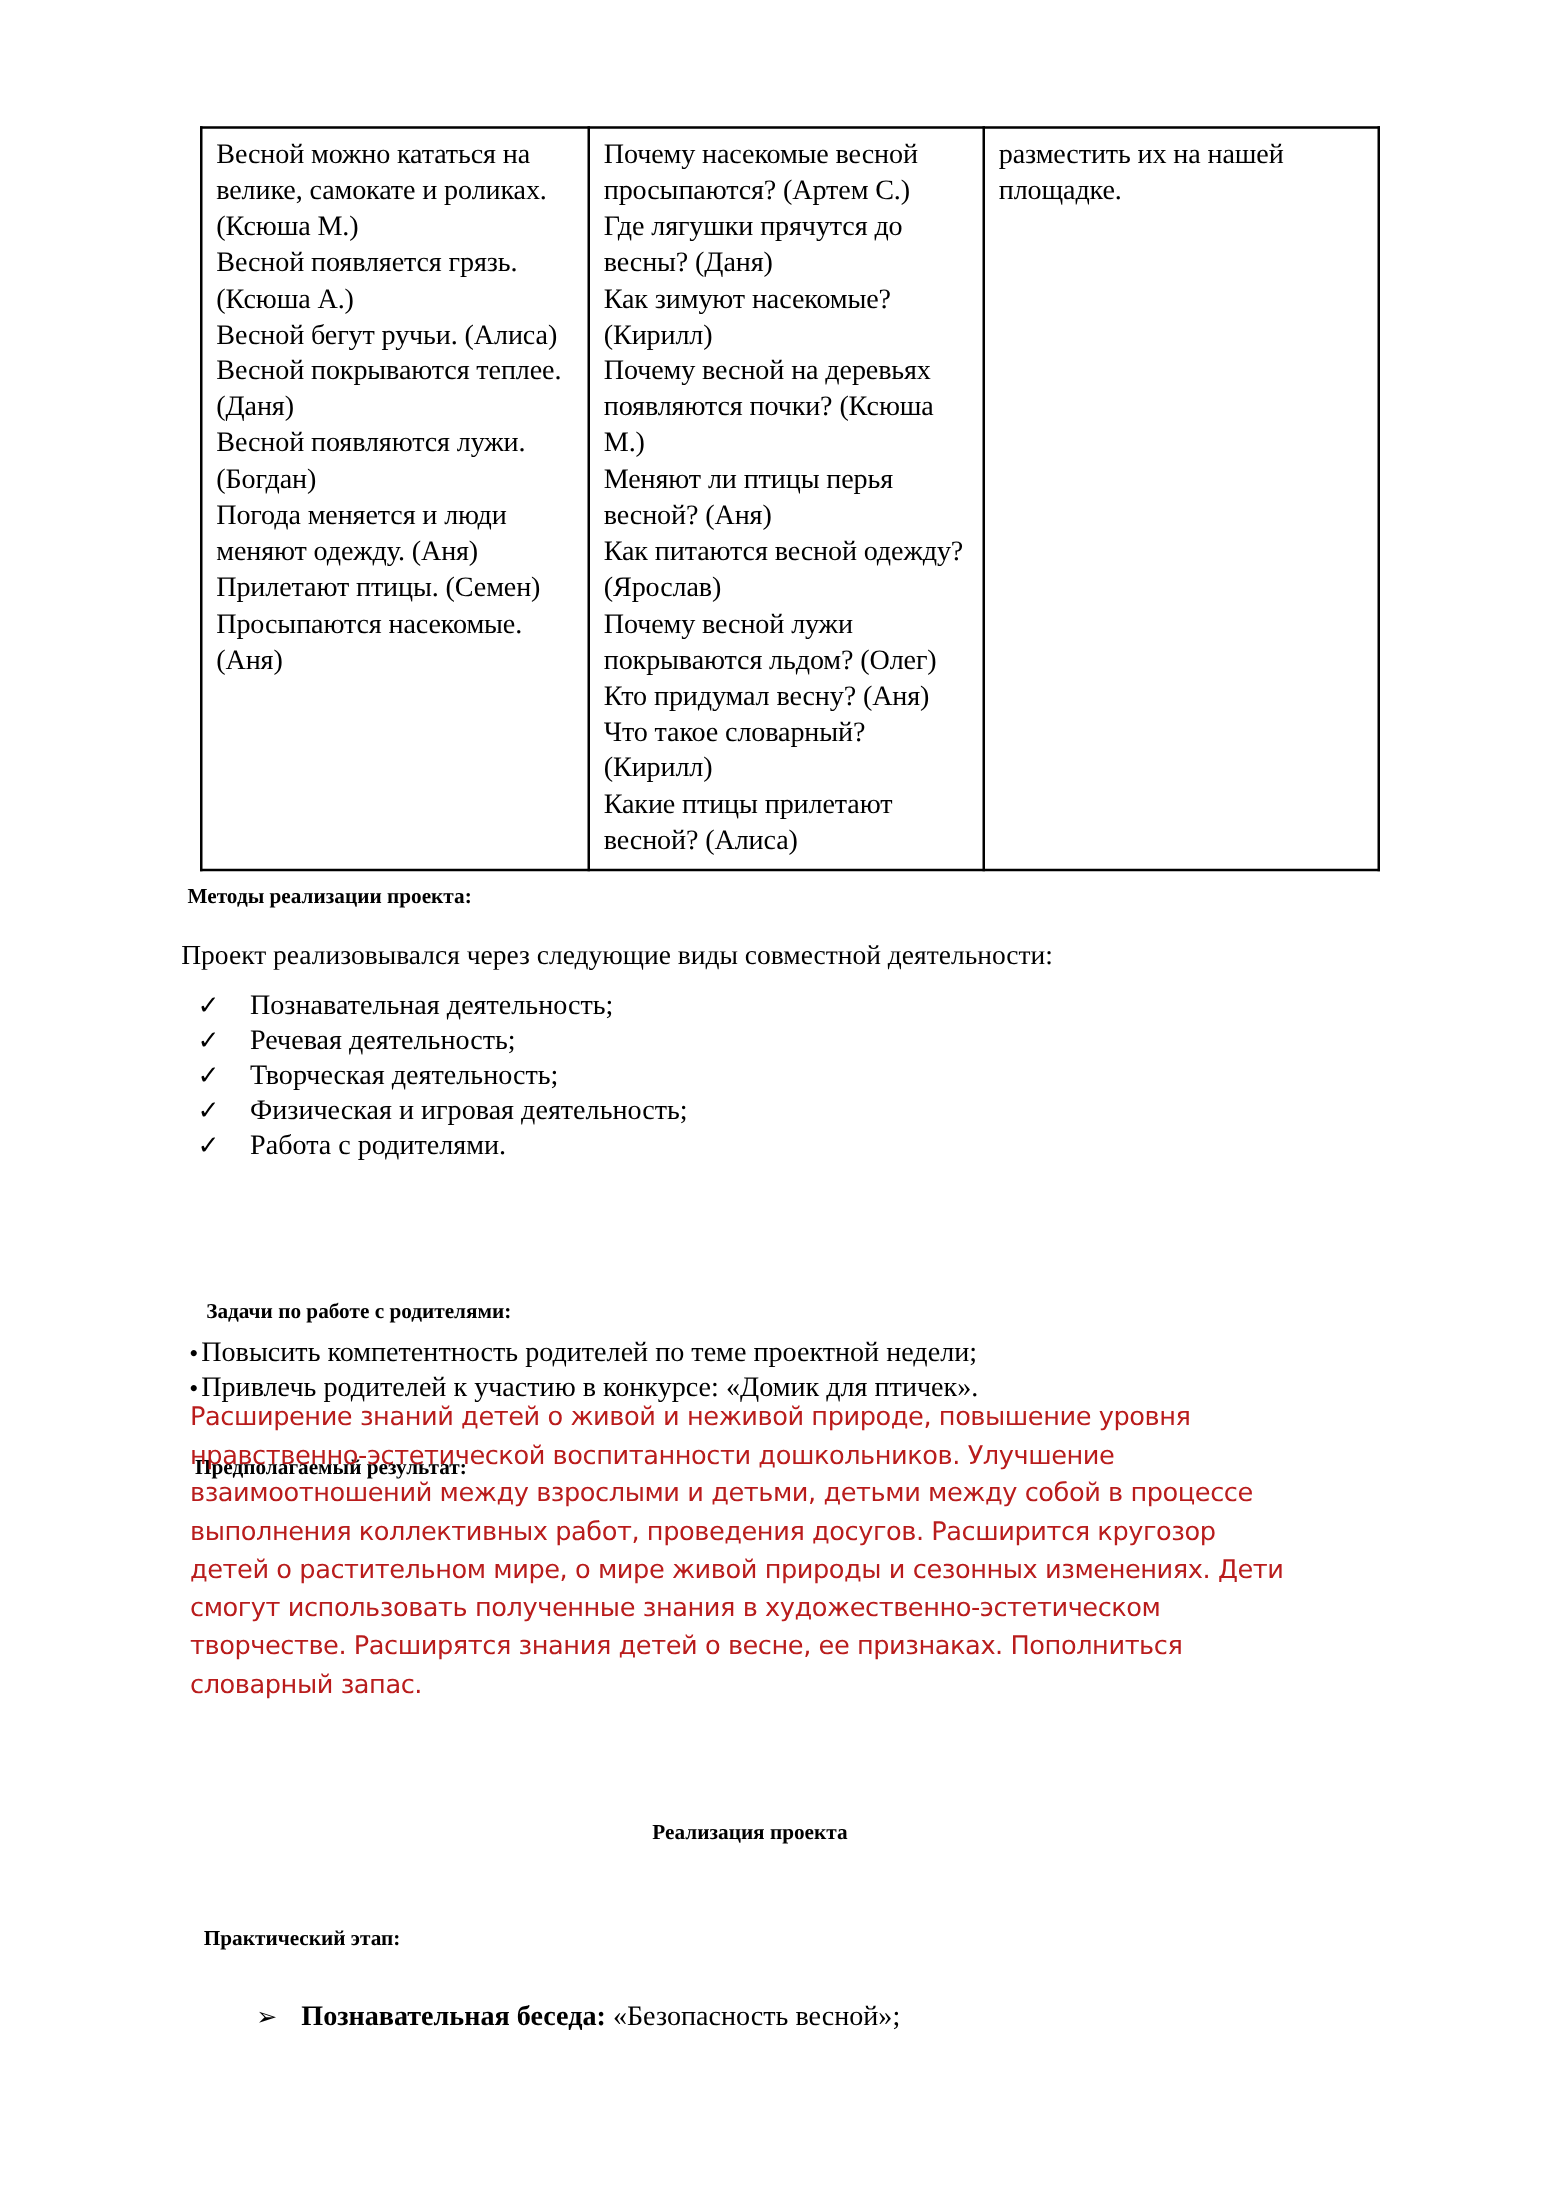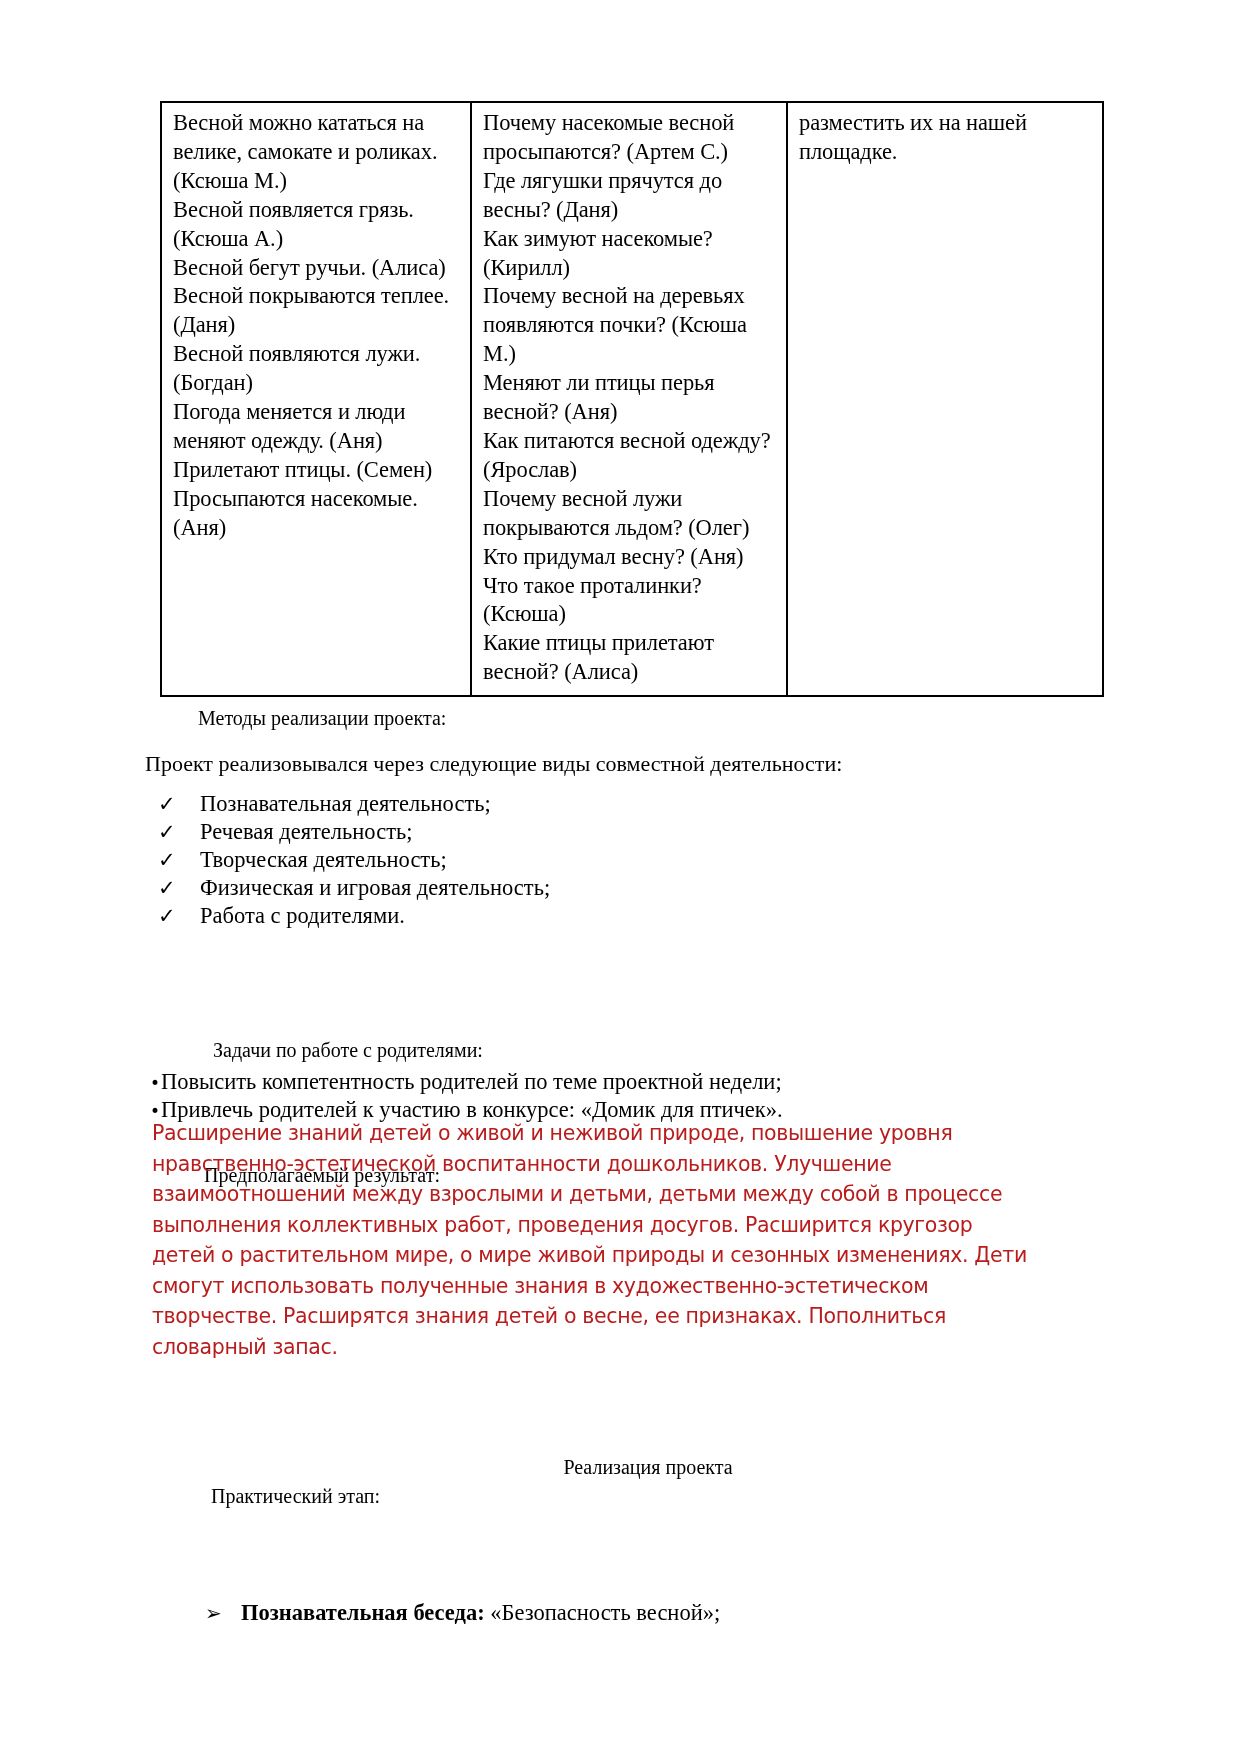--- a/index.html
+++ b/index.html
@@ -52,24 +52,23 @@
   }
 
   
   .blk {
     position: absolute;
     font-family: "Liberation Serif", "DejaVu Serif", serif;
     color: #000;
   }
 
   .h-bold {
-    font-weight: normal;
-    font-size: 20px;
+    font-weight: bold;
+    font-size: 17px;
     line-height: 1.25;
-    margin-left: 48px;
   }
 
   .para-serif {
     font-size: 22px;
     line-height: 1.3;
   }
 
   
   .check-list {
     position: absolute;
@@ -195,21 +194,21 @@
         <td class="col-b">
           <div class="cell-lines">
               <div>Почему насекомые весной просыпаются? (Артем С.)</div>
               <div>Где лягушки прячутся до весны? (Даня)</div>
               <div>Как зимуют насекомые? (Кирилл)</div>
               <div>Почему весной на деревьях появляются почки? (Ксюша М.)</div>
               <div>Меняют ли птицы перья весной? (Аня)</div>
               <div>Как питаются весной одежду? (Ярослав)</div>
               <div>Почему весной лужи покрываются льдом? (Олег)</div>
               <div>Кто придумал весну? (Аня)</div>
-              <div>Что такое проталинки? (Ксюша)</div>
+              <div>Что такое словарный? (Кирилл)</div>
               <div>Какие птицы прилетают весной? (Алиса)</div>
             </div>
         </td>
         <td class="col-c">
           <div class="cell-lines">разместить их на нашей площадке.</div>
         </td>
       </tr>
     </tbody>
   </table>
 
@@ -252,21 +251,21 @@
       <span>Привлечь родителей к участию в конкурсе: «Домик для птичек».</span>
     </li>
   </ul>
 
   <div class="blk h-bold" style="left:156px; top:1163px; width:700px;">Предполагаемый результат:</div>
 
   <div class="para-sans">Расширение знаний детей о живой и неживой природе, повышение уровня нравственно-эстетической воспитанности дошкольников. Улучшение взаимоотношений между взрослыми и детьми, детьми между собой в процессе выполнения коллективных работ, проведения досугов. Расширится кругозор детей о растительном мире, о мире живой природы и сезонных изменениях. Дети смогут использовать полученные знания в художественно-эстетическом творчестве. Расширятся знания детей о весне, ее признаках. Пополниться словарный запас.</div>
 
   <div class="blk h-bold centered" style="left:170px; top:1455px; width:860px;">Реализация проекта</div>
 
-  <div class="blk h-bold" style="left:163px; top:1484px; width:700px;">Практический этап:</div>
+  <div class="blk h-bold" style="left:163px; top:1540px; width:700px;">Практический этап:</div>
 
   <ul class="arrow-list">
     <li>
       <span class="arrow-mark">➢</span>
       <span><span class="arrow-bold">Познавательная беседа:</span><span> «Безопасность весной»;</span></span>
     </li>
   </ul>
 
 </div>
 

